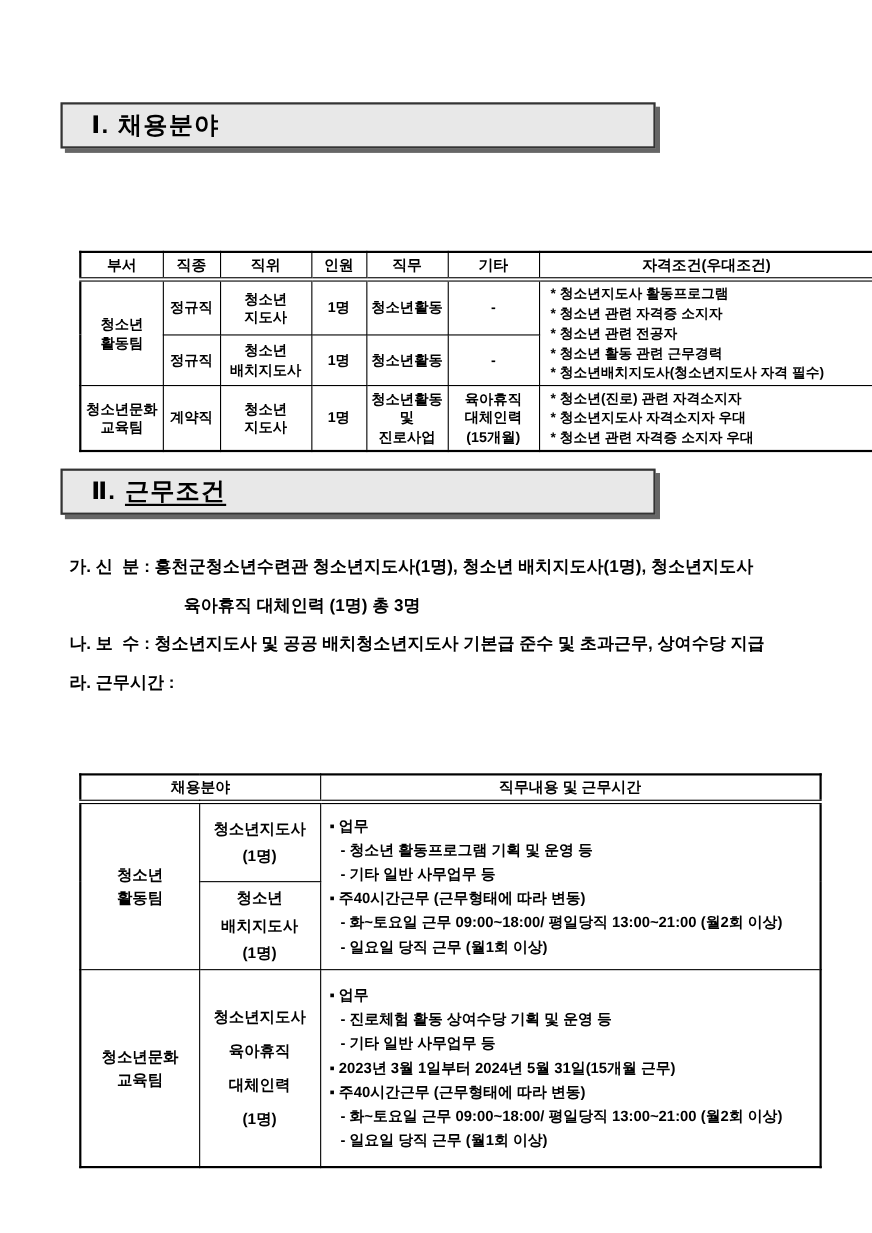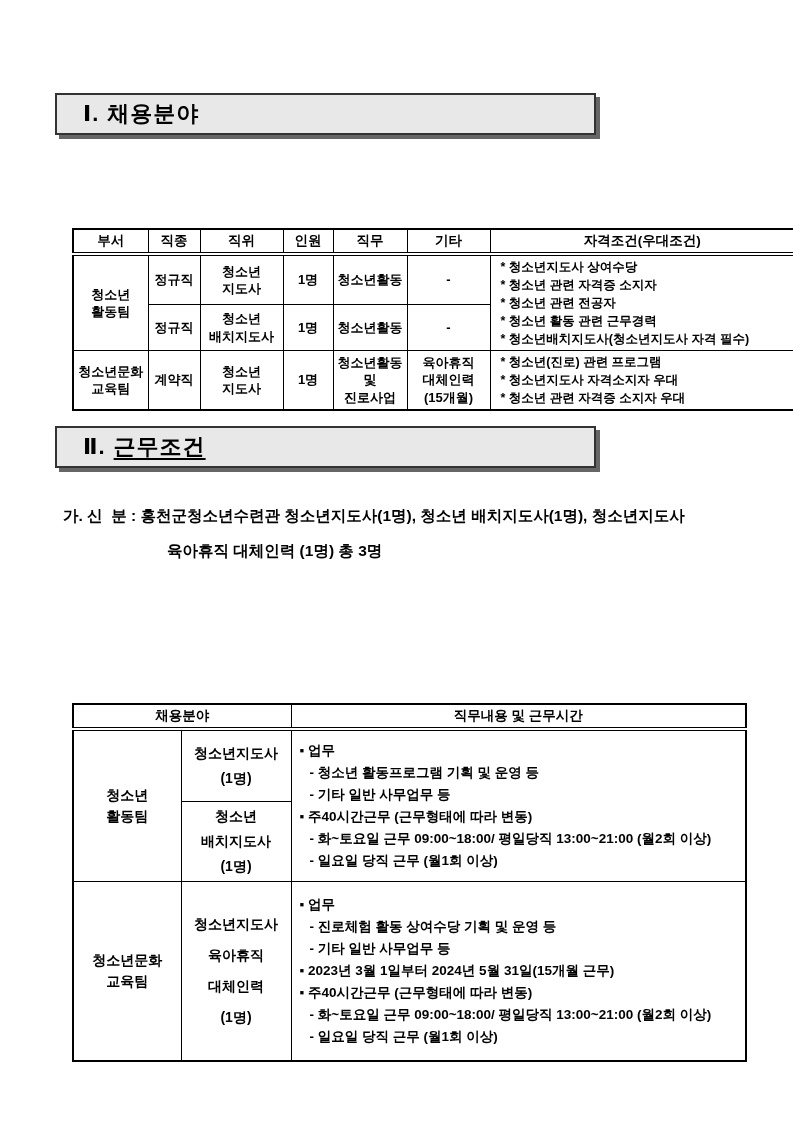--- a/index.html
+++ b/index.html
@@ -111,21 +111,21 @@
     <tbody>
       <tr style="height:50px;">
         <td rowspan="2">청소년
 활동팀</td>
         <td>정규직</td>
         <td>청소년
 지도사</td>
         <td>1명</td>
         <td>청소년활동</td>
         <td>-</td>
-        <td rowspan="2" class="qual"><div class="ln ">* 청소년지도사 상여수당</div><div class="ln ">* 청소년 관련 자격증 소지자</div><div class="ln ">* 청소년 관련 전공자</div><div class="ln ">* 청소년 활동 관련 근무경력</div><div class="ln ">* 청소년배치지도사(청소년지도사 자격 필수)</div></td>
+        <td rowspan="2" class="qual"><div class="ln ">* 청소년지도사 활동프로그램</div><div class="ln ">* 청소년 관련 자격증 소지자</div><div class="ln ">* 청소년 관련 전공자</div><div class="ln ">* 청소년 활동 관련 근무경력</div><div class="ln ">* 청소년배치지도사(청소년지도사 자격 필수)</div></td>
       </tr>
       <tr style="height:46px;">
         <td>정규직</td>
         <td>청소년
 배치지도사</td>
         <td>1명</td>
         <td>청소년활동</td>
         <td>-</td>
       </tr>
       <tr style="height:55px;">
@@ -134,33 +134,39 @@
         <td>계약직</td>
         <td>청소년
 지도사</td>
         <td>1명</td>
         <td>청소년활동
 및
 진로사업</td>
         <td>육아휴직
 대체인력
 (15개월)</td>
-        <td class="qual"><div class="ln ">* 청소년(진로) 관련 프로그램</div><div class="ln ">* 청소년지도사 자격소지자 우대</div><div class="ln ">* 청소년 관련 자격증 소지자 우대</div></td>
+        <td class="qual"><div class="ln ">* 청소년(진로) 관련 자격소지자</div><div class="ln ">* 청소년지도사 자격소지자 우대</div><div class="ln ">* 청소년 관련 자격증 소지자 우대</div></td>
       </tr>
     </tbody>
   </table>
 
   <div class="title-box" id="box2">
     <span class="title-num">Ⅱ.</span>
     <span class="underlined">근무조건</span>
   </div>
 
   <div class="s2">
     <div class="s2-item">
       <span class="s2-label">가. 신  분 : </span><span>홍천군청소년수련관 청소년지도사(1명), 청소년  배치지도사(1명), 청소년지도사 육아휴직 대체인력 (1명) 총 3명</span>
+    </div>
+    <div class="s2-item">
+      <span class="s2-label">나. 보  수 : </span><span>청소년지도사 및 공공 배치청소년지도사 기본급 준수 및 초과근무, 상여수당 지급</span>
+    </div>
+    <div class="s2-item">
+      <span class="s2-label">라. 근무시간 : </span><span></span>
     </div>
   </div>
 
   <table class="doc" id="table2">
     <colgroup>
       <col style="width:108px">
         <col style="width:110px">
         <col>
     </colgroup>
     <thead>

